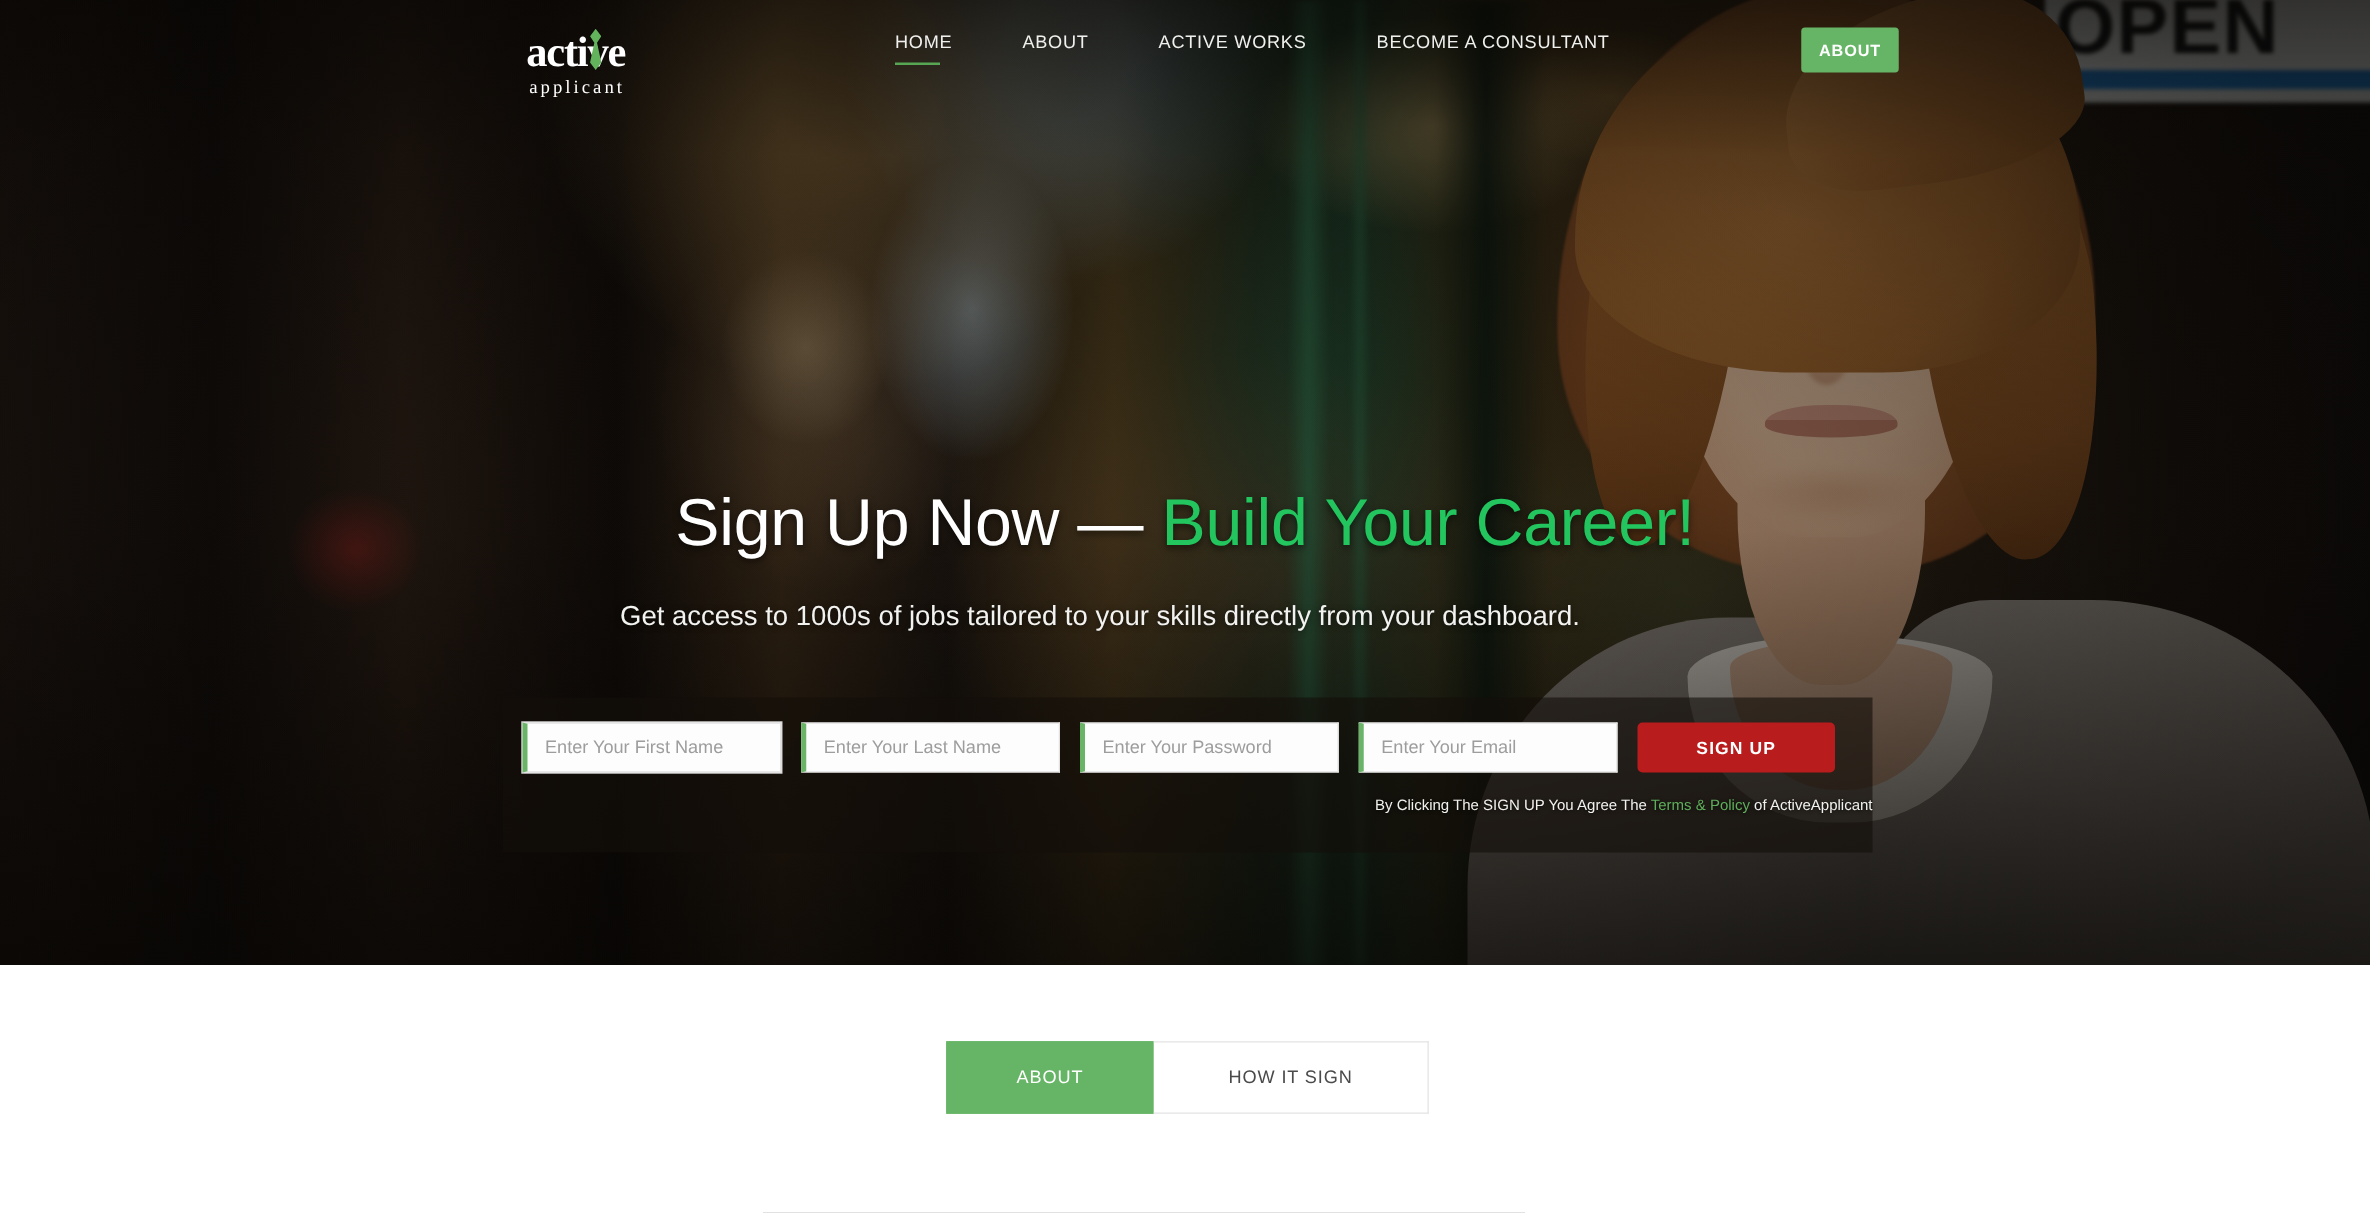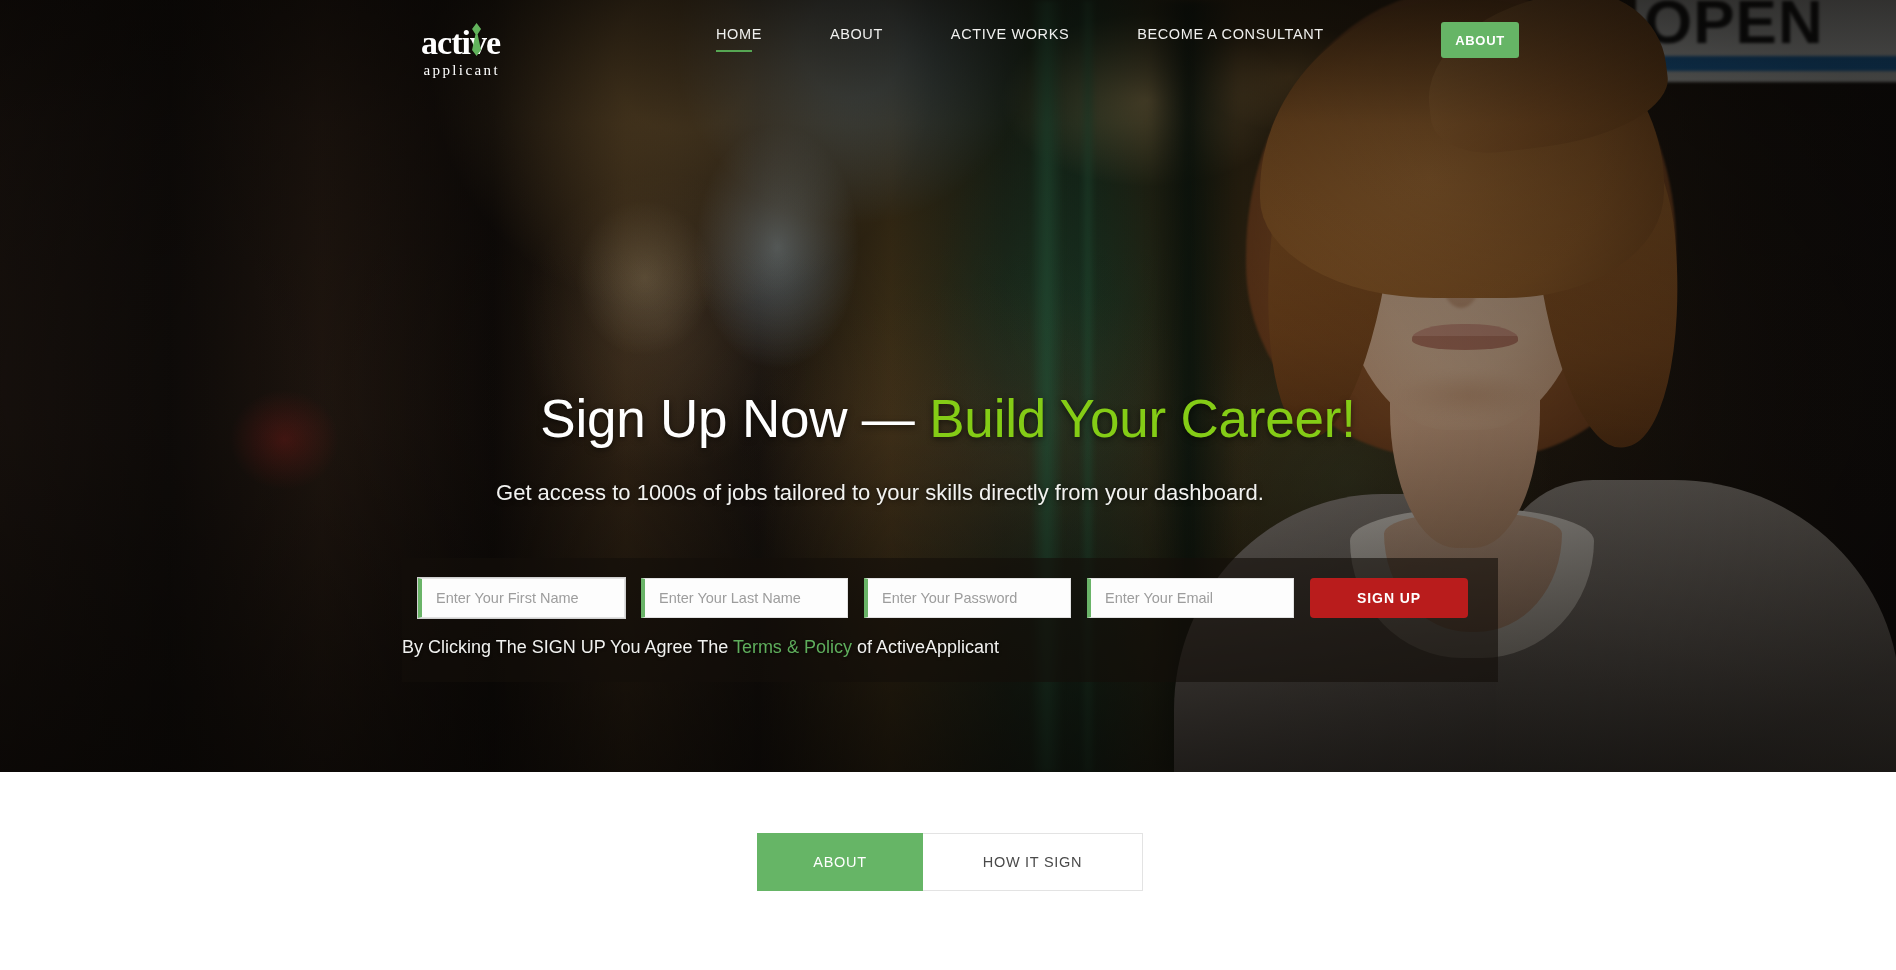--- a/index.html
+++ b/index.html
@@ -180,21 +180,21 @@
   .logo-word { font-size: 34px; font-weight: bold; color: #ffffff; letter-spacing: -1px; }
   .logo-tie {
     position: absolute; left: 51px; top: -3px; width: 9px; height: 33px;
     background: #62b35c;
     clip-path: polygon(50% 0, 100% 18%, 62% 34%, 100% 82%, 50% 100%, 0 82%, 38% 34%, 0 18%);
   }
   .logo-sub {
     font-size: 15px; color: #ffffff; letter-spacing: 2.4px; margin-top: 3px;
   }
 
-  .nav { position: absolute; left: 716px; top: 26px; display: flex; gap: 12px; align-items: center; }
+  .nav { position: absolute; left: 716px; top: 26px; display: flex; gap: 0; align-items: center; }
   .nav-item {
     position: relative; color: #f0f0ee; font-size: 14.5px; letter-spacing: .6px;
     padding: 0 28px 10px 0; text-decoration: none; white-space: nowrap; cursor: pointer;
   }
   .nav-item + .nav-item { padding-left: 28px; }
   .nav-item.active::after {
     content: ""; position: absolute; left: 0; bottom: 0; width: 36px; height: 2.5px; background: #56a653;
   }
   .login-btn {
     position: absolute; left: 1441px; top: 22px; width: 78px; height: 36px;
@@ -203,21 +203,21 @@
     font-family: "Liberation Sans", sans-serif;
   }
 
   
   .hero-content { position: absolute; left: 0; top: 0; width: 1896px; z-index: 20; }
   .headline {
     position: absolute; left: 0; top: 388px; width: 1896px; text-align: center;
     font-size: 53px; font-weight: normal; color: #ffffff; letter-spacing: -.2px;
     text-shadow: 0 2px 6px rgba(0,0,0,.55);
   }
-  .headline .accent { color: #84cc16; }
+  .headline .accent { color: #22c55e; }
   .subhead {
     position: absolute; left: 0; top: 480px; width: 1760px; text-align: center;
     font-size: 22px; color: #f2f2f0; font-weight: normal;
     text-shadow: 0 1px 5px rgba(0,0,0,.6);
   }
 
   
   .signup-panel {
     position: absolute; left: 402px; top: 558px; width: 1096px; height: 124px;
     background: rgba(20,14,9,.62); z-index: 21;
@@ -233,22 +233,22 @@
     font-family: "Liberation Sans", sans-serif;
   }
   .field input::placeholder { color: #9d9d9d; }
   .field.focused { box-shadow: 0 0 0 1px #cfcfcf; }
   .signup-btn {
     width: 158px; height: 40px; background: #b91c1c; color: #fff; border: none; border-radius: 4px;
     font-size: 14px; font-weight: bold; letter-spacing: .9px; cursor: pointer;
     font-family: "Liberation Sans", sans-serif;
   }
   .terms {
-    position: absolute; left: 0; top: 79px; width: 1096px; text-align: left;
-    font-size: 18px; color: #f1f1ef; text-shadow: 0 1px 3px rgba(0,0,0,.6);
+    position: absolute; left: 0; top: 79px; width: 1096px; text-align: right;
+    font-size: 12px; color: #f1f1ef; text-shadow: 0 1px 3px rgba(0,0,0,.6);
   }
   .terms a { color: #5fae5c; text-decoration: none; cursor: pointer; }
 
   
   .tabs-section {
     position: absolute; left: 0; top: 772px; width: 1896px; height: 198px; background: #ffffff;
   }
   .tabs { position: absolute; left: 757px; top: 61px; display: flex; }
   .tab {
     height: 58px; display: flex; align-items: center; justify-content: center;

